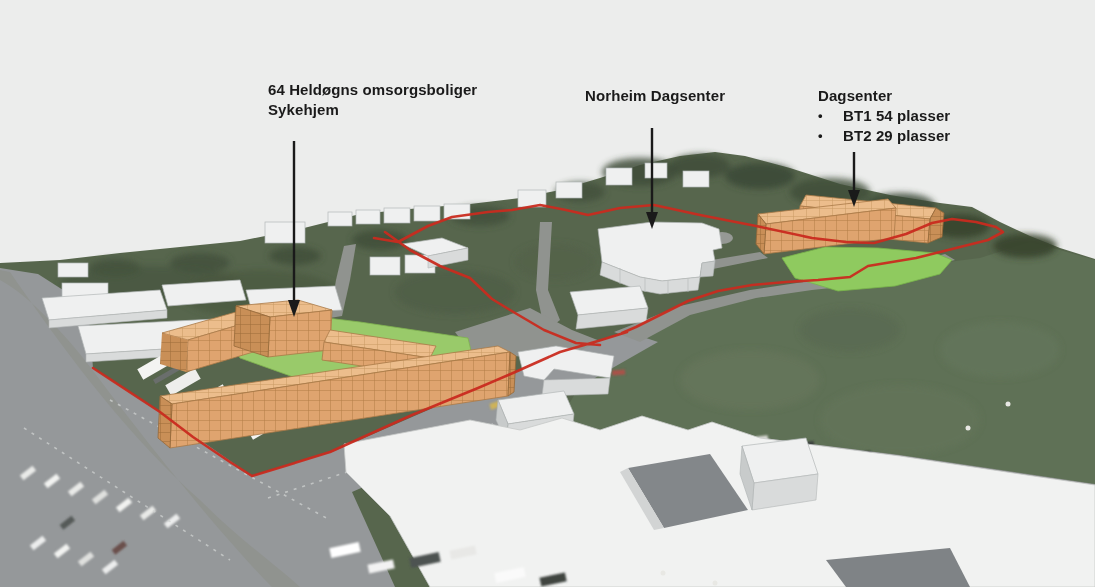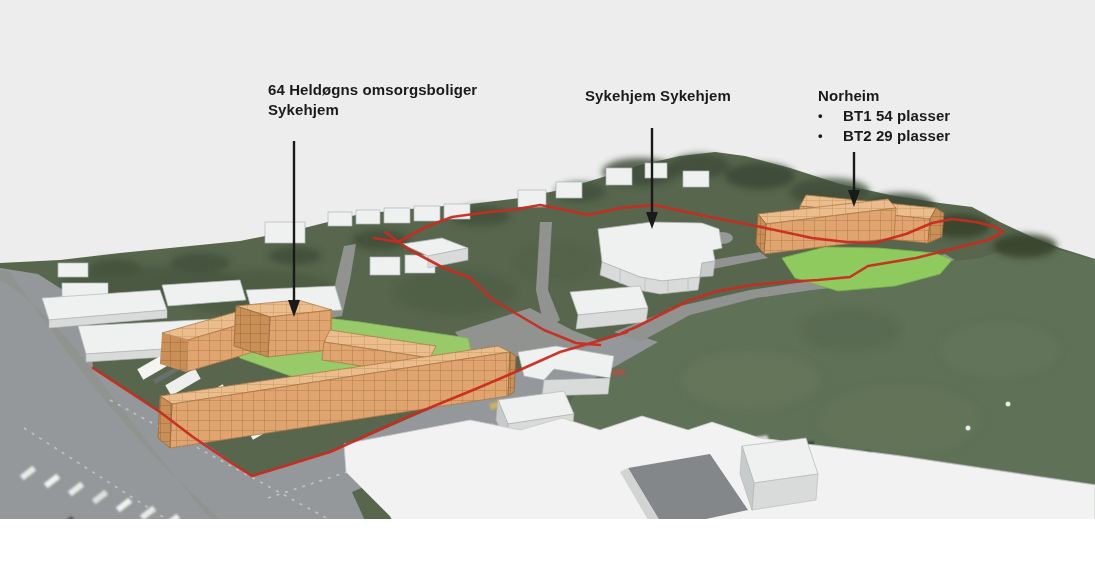--- a/index.html
+++ b/index.html
@@ -1,16 +1,16 @@
 <!DOCTYPE html>
 <html><head>
 <meta charset="utf-8">
 <style>
   html,body{margin:0;padding:0;background:#ffffff;}
-  .scene{position:relative;width:1095px;height:519px;overflow:hidden;
+  .scene{position:relative;width:1095px;height:587px;overflow:hidden;
          font-family:"Liberation Sans",sans-serif;}
   .scene svg{position:absolute;left:0;top:0;}
   .label{position:absolute;color:#1a1a1a;font-weight:700;font-size:15px;
          line-height:20px;white-space:nowrap;letter-spacing:.1px;}
   .bullet-row{display:flex;}
   .bullet{width:25px;font-size:13px;}
   .wb{fill:#eff0f0;stroke:#b3b7b7;stroke-width:.7;}
   .wf{fill:#d9dbdb;stroke:#b3b7b7;stroke-width:.6;}
   .ws{fill:#c8cbcb;stroke:#adb1b1;stroke-width:.6;}
   .road{fill:#90938f;}
@@ -256,24 +256,24 @@
     <line x1="854" y1="152" x2="854" y2="191" stroke-width="2.4" stroke="#1A1A1A"></line>
     <polygon points="848,190 860,190 854,207" fill="#1A1A1A"></polygon>
   </g>
 </svg>
 
 <div class="label" style="left:268px;top:80px">
   <div>64 Heldøgns omsorgsboliger</div>
   <div>Sykehjem</div>
 </div>
 
-<div class="label" style="left:585px;top:86px">Sykehjem Sykehjem</div>
+<div class="label" style="left:585px;top:86px">Norheim Dagsenter</div>
 
 <div class="label" style="left:818px;top:86px">
-  <div>Norheim</div>
+  <div>Dagsenter</div>
   <div class="bullet-row">
     <span class="bullet">•</span>
     <span>BT1 54 plasser</span>
   </div>
   <div class="bullet-row">
     <span class="bullet">•</span>
     <span>BT2 29 plasser</span>
   </div>
 </div>
 </div>

